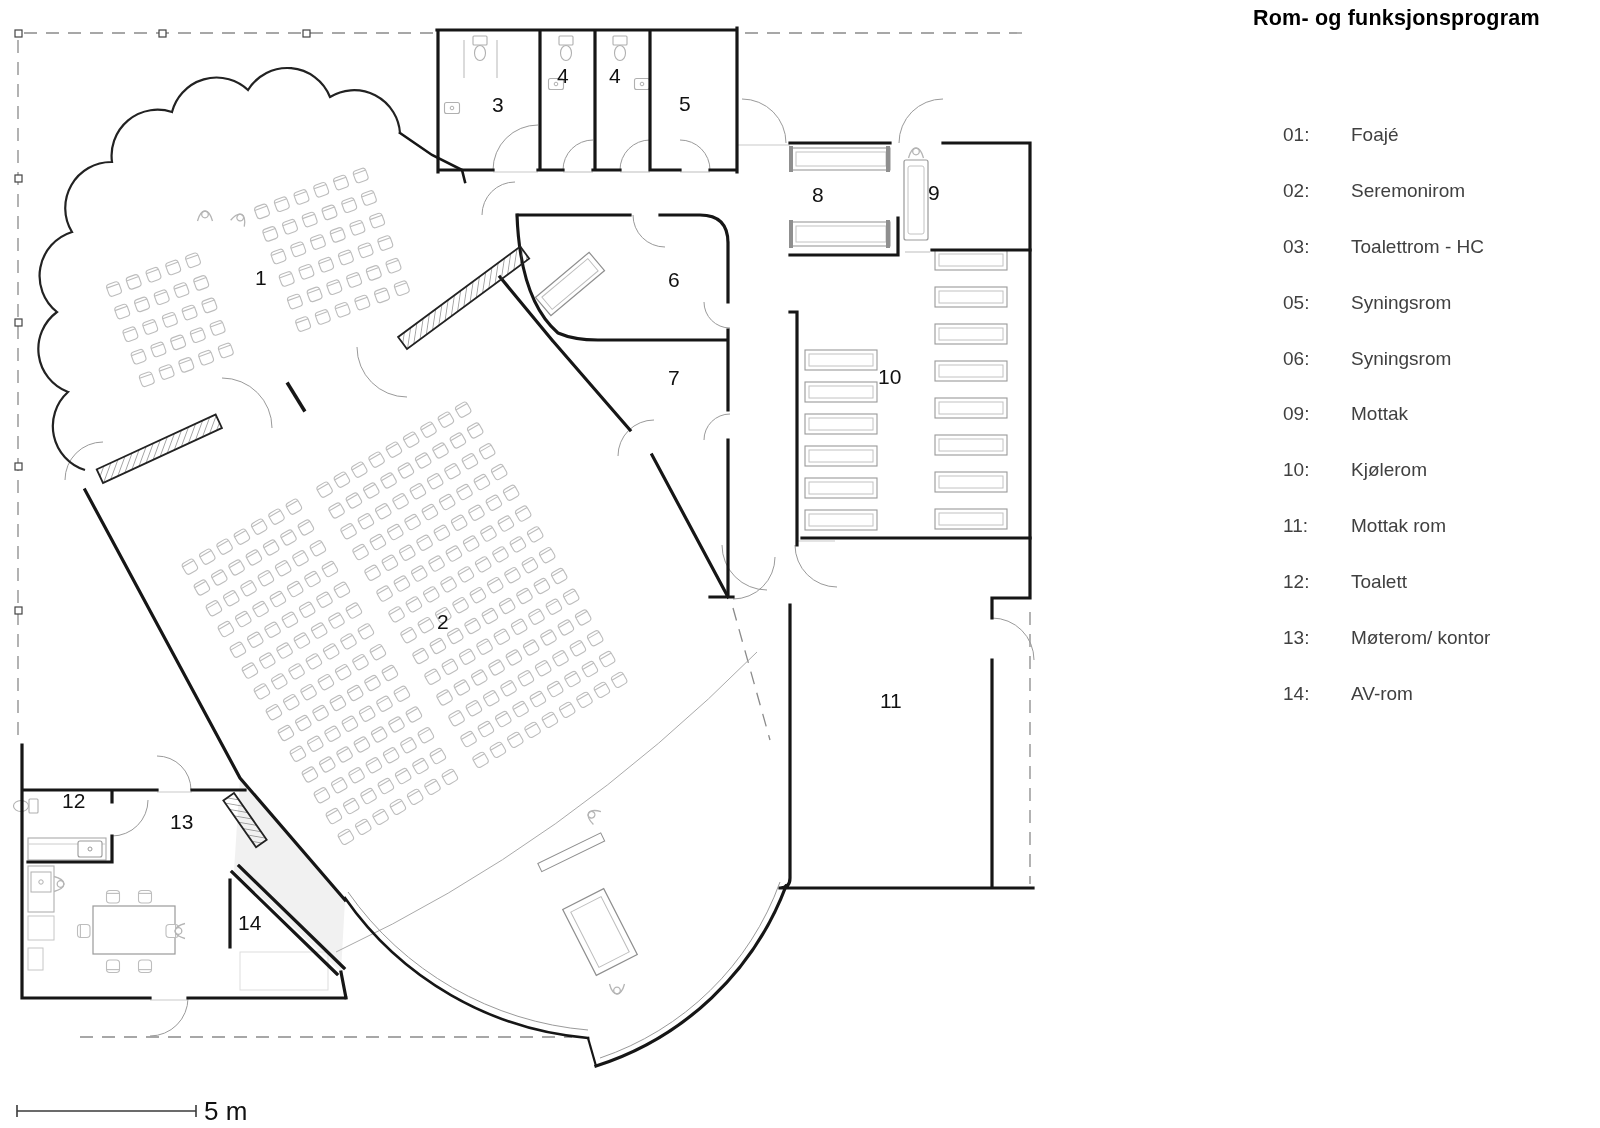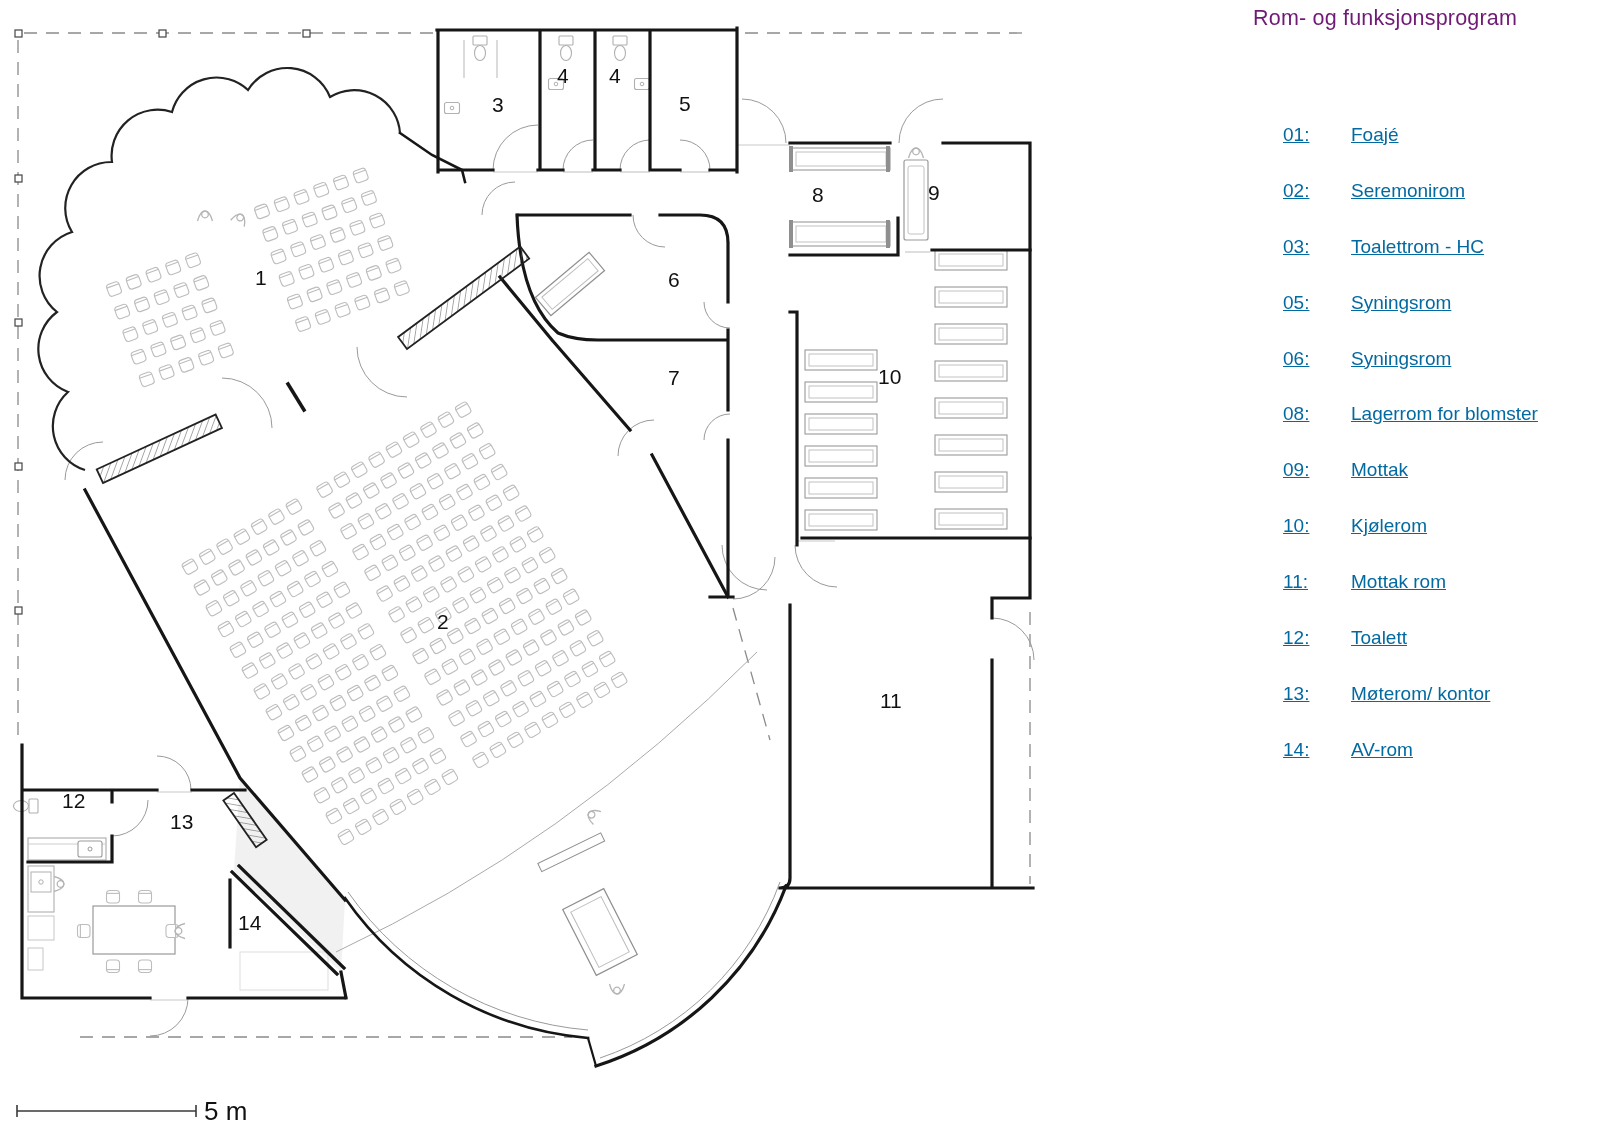--- a/index.html
+++ b/index.html
@@ -1,23 +1,23 @@
 <!DOCTYPE html>
 <html><head>
 <meta charset="utf-8">
 <style>
   html,body{margin:0;padding:0;background:#ffffff;}
   body{width:1600px;height:1128px;position:relative;overflow:hidden;
        font-family:"Liberation Sans", sans-serif;color:#1b1b1b;}
   #plan-svg{position:absolute;left:0;top:0;}
   #legend{position:absolute;left:1253px;top:6px;width:344px;}
-  #legend h1{font-size:21.5px;font-weight:normal;margin:0;letter-spacing:.2px;color:#701a75;}
+  #legend h1{font-size:21.5px;font-weight:bold;margin:0;letter-spacing:.2px;color:#000000;}
   #legend-items{position:absolute;left:30px;top:101px;right:0;}
   .legend-row{height:55.9px;display:grid;grid-template-columns:68px 1fr;align-items:center;}
-  .legend-num,.legend-label{font-size:19px;color:#0369a1;text-decoration:underline;}
+  .legend-num,.legend-label{font-size:19px;color:#404040;}
   svg text{font-family:"Liberation Sans", sans-serif;fill:#111;}
   .roomnum{font-size:21px;}
   .scaletxt{font-size:26px;}
 </style>
 </head>
 <body>
 
 <svg id="plan-svg" width="1040" height="1128" viewBox="0 0 1040 1128">
   <defs>
     <pattern id="hatch" patternUnits="userSpaceOnUse" width="5.5" height="5.5" patternTransform="rotate(45)">
@@ -581,24 +581,20 @@
       </div>
       <div class="legend-row">
         <span class="legend-num">05:</span>
         <span class="legend-label">Syningsrom</span>
       </div>
       <div class="legend-row">
         <span class="legend-num">06:</span>
         <span class="legend-label">Syningsrom</span>
       </div>
       <div class="legend-row">
-        <span class="legend-num">08:</span>
-        <span class="legend-label">Lagerrom for blomster</span>
-      </div>
-      <div class="legend-row">
         <span class="legend-num">09:</span>
         <span class="legend-label">Mottak</span>
       </div>
       <div class="legend-row">
         <span class="legend-num">10:</span>
         <span class="legend-label">Kjølerom</span>
       </div>
       <div class="legend-row">
         <span class="legend-num">11:</span>
         <span class="legend-label">Mottak rom</span>

